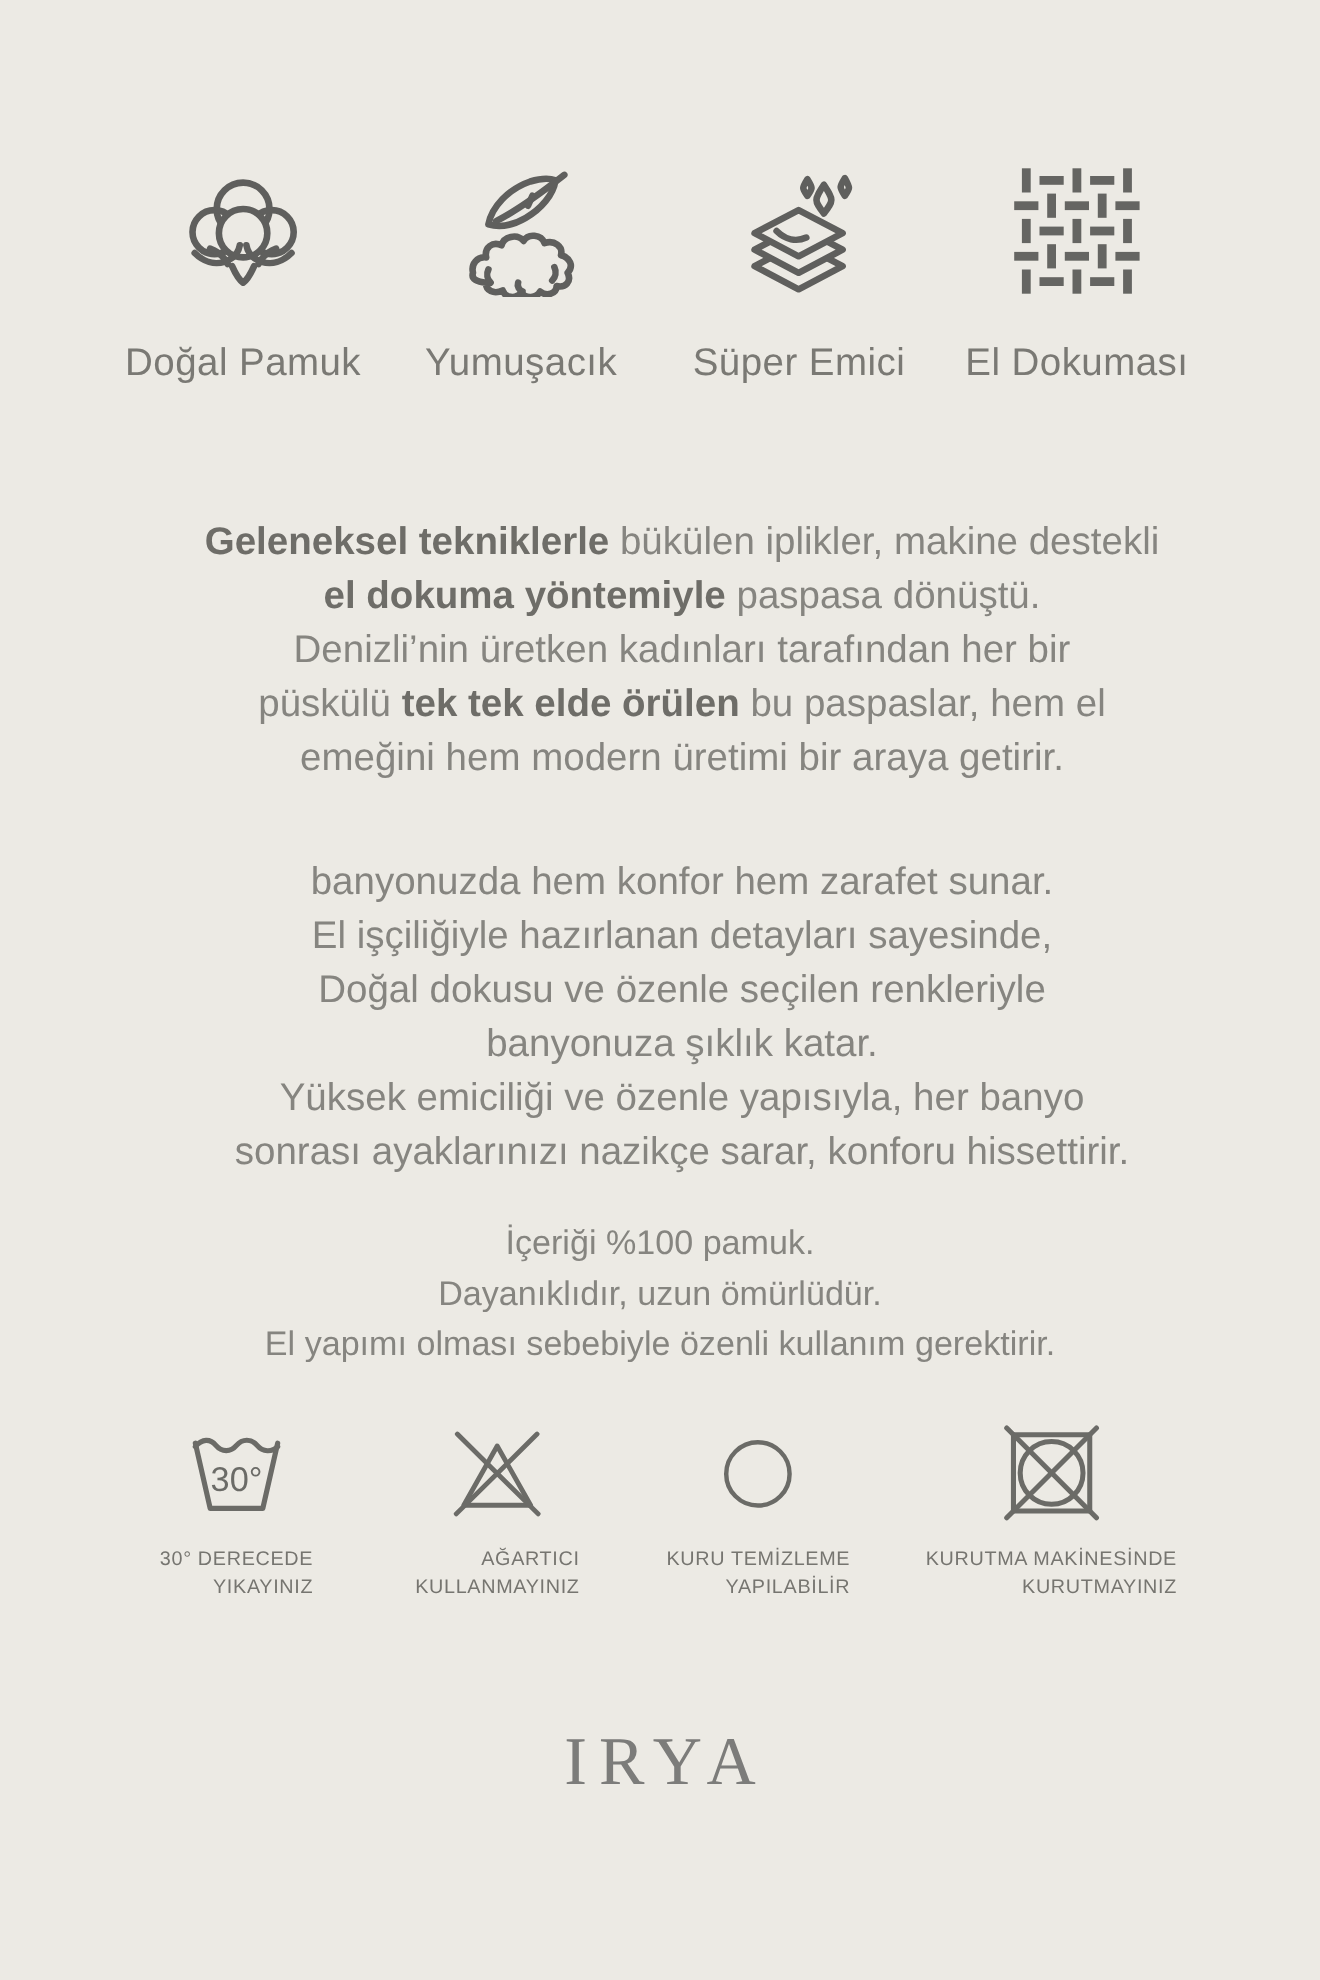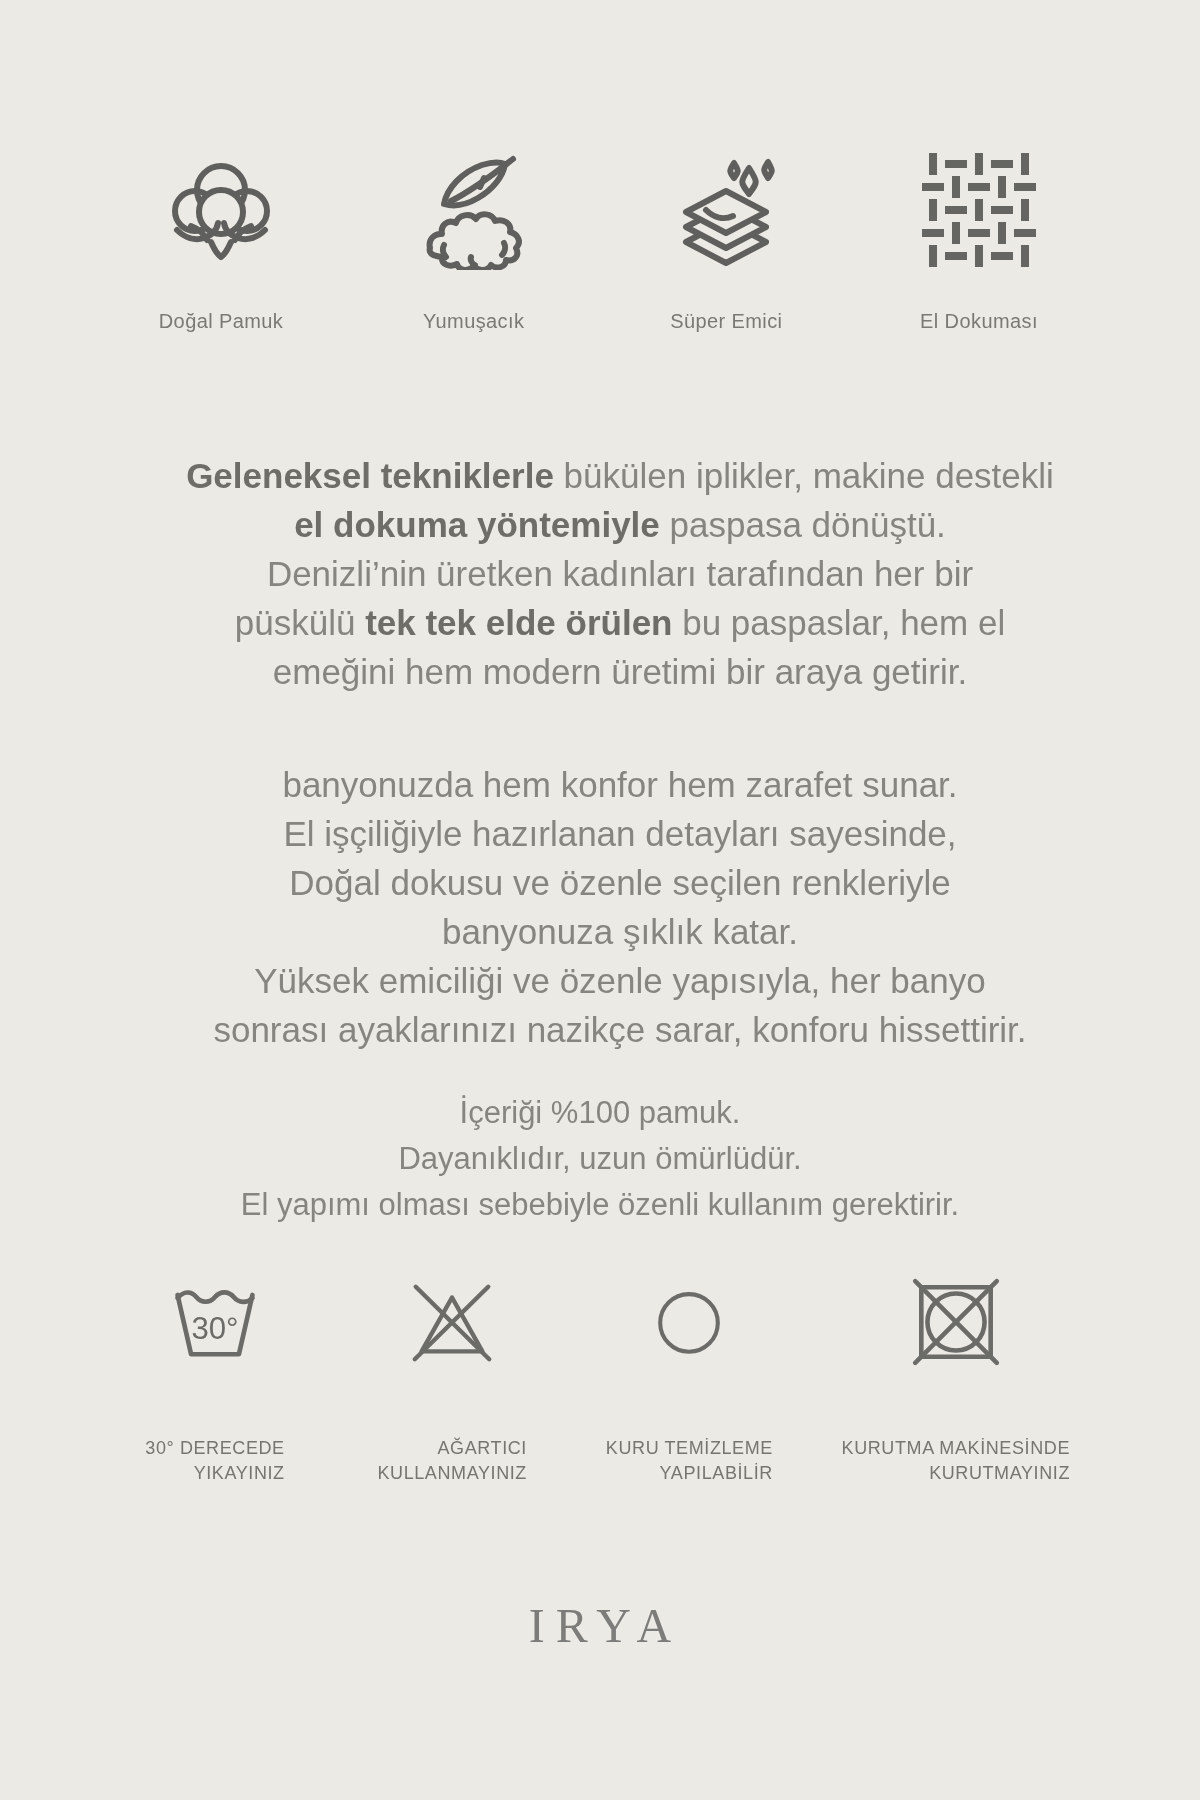--- a/index.html
+++ b/index.html
@@ -13,47 +13,47 @@
   .page{width:1200px;height:1800px;position:relative;}
 
   
   .features{
     width:1010px;margin:150px auto 0;
     display:flex;justify-content:space-between;
   }
   .feature{width:252px;display:flex;flex-direction:column;align-items:center;}
   .feature-icon svg{width:120px;height:120px;display:block;}
   .feature-label{
-    margin-top:40px;font-size:20px;letter-spacing:.4px;color:#7A7974;
+    margin-top:40px;font-size:35px;letter-spacing:.4px;color:#7A7974;
   }
 
   
   .textblock{text-align:center;font-size:35px;line-height:49px;color:#868580;padding-left:40px;}
   .intro{margin-top:118px;}
   .comfort{margin-top:64px;}
   .textblock b{font-weight:bold;color:#6E6D68;}
   .content-info{margin-top:36px;text-align:center;font-size:31px;line-height:46px;color:#868580;}
 
   
   .care-row{
     width:940px;margin:42px auto 0;
     display:flex;justify-content:space-between;
   }
-  .care{display:flex;flex-direction:column;align-items:center;min-width:170px;gap:48px;}
+  .care{display:flex;flex-direction:column;align-items:center;min-width:170px;}
   .care-icon{height:104px;display:flex;align-items:center;justify-content:center;}
   .care-label{
     margin-top:14px;font-size:18px;line-height:25px;letter-spacing:.6px;
     color:#767570;text-align:right;text-transform:uppercase;
   }
 
   
   .logo{
     margin-top:112px;text-align:center;
     font-family:"Liberation Serif", serif;
-    font-size:48px;letter-spacing:11px;padding-left:11px;
+    font-size:62px;letter-spacing:11px;padding-left:11px;
     color:#7C7C7A;
   }
 </style>
 </head>
 <body>
 
 <div class="page">
 
   <div class="features">
 

